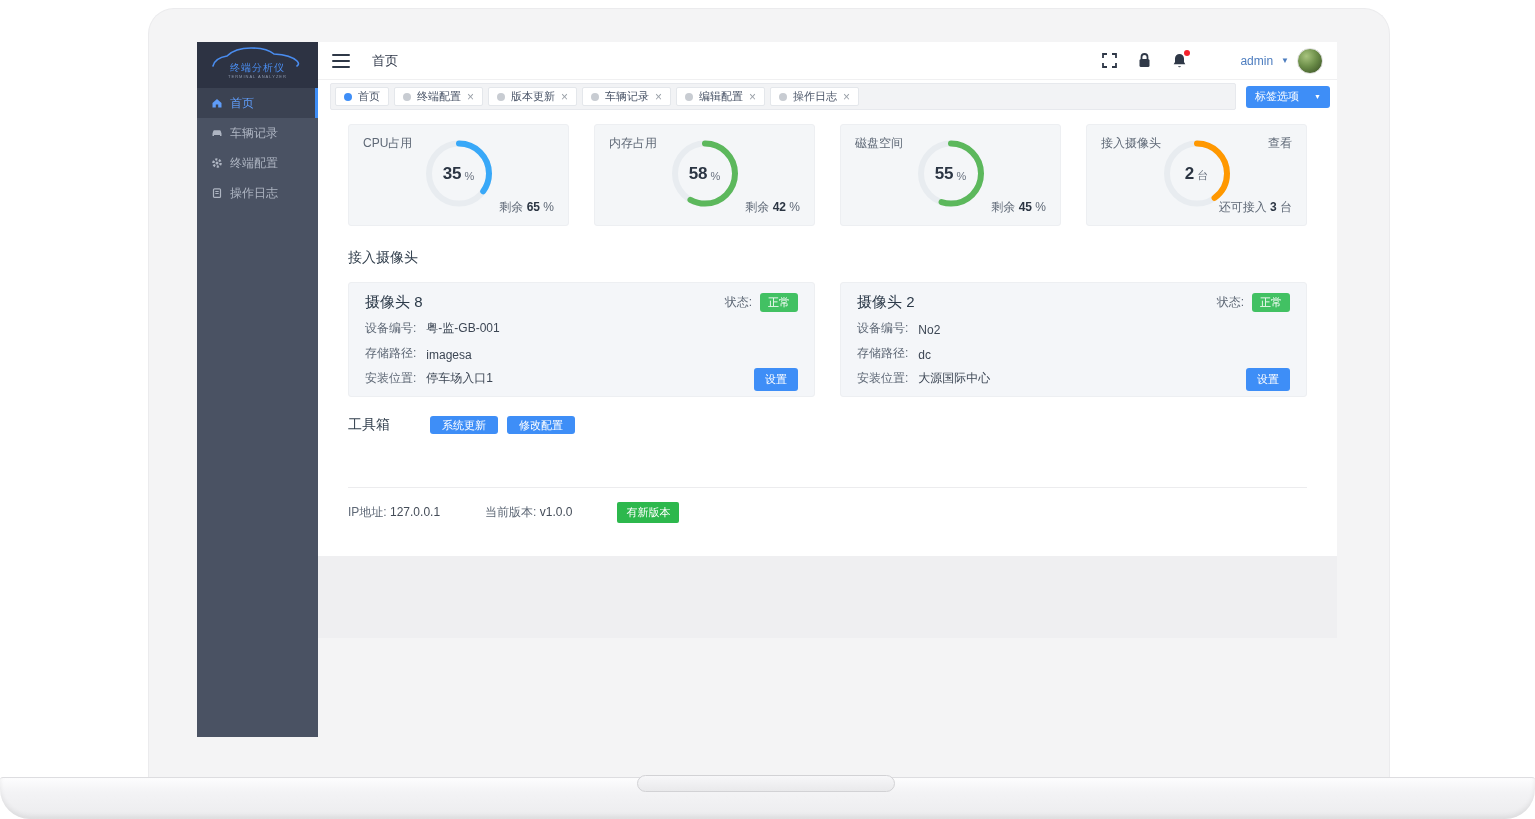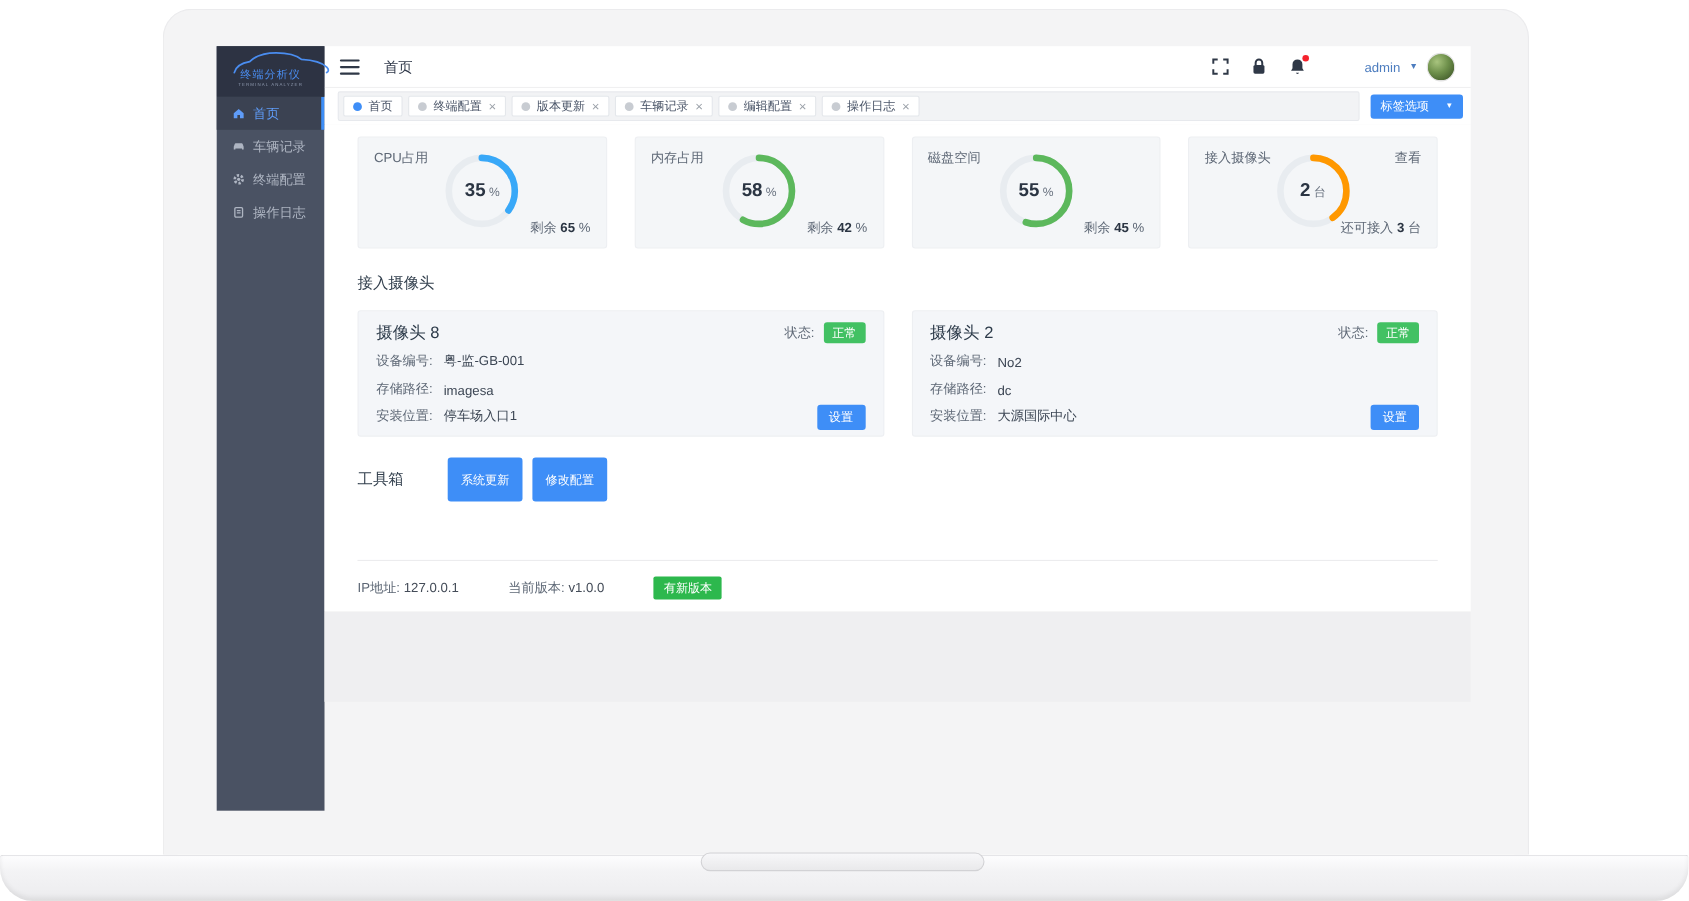--- a/index.html
+++ b/index.html
@@ -15,21 +15,21 @@
     border-top:1px solid #dddde0; border-radius:3px 3px 30px 30px;
     box-shadow:inset 0 -3px 5px rgba(0,0,0,.07); }
   .laptop-hinge { position:absolute; left:637px; top:775px; width:258px; height:17px;
     background:linear-gradient(180deg,#f7f7f9,#e9e9eb);
     border:1px solid #d2d2d5; border-radius:9px; }
 
   
   .app { position:absolute; left:197px; top:42px; width:1140px; height:695px; display:flex; }
 
   
-  .sidebar { width:98px; background:#4a5263; flex-shrink:0; display:flex; flex-direction:column; }
+  .sidebar { width:121px; background:#4a5263; flex-shrink:0; display:flex; flex-direction:column; }
   .logo { height:46px; background:#2d3343; position:relative; }
   .logo svg { position:absolute; left:10px; top:3px; }
   .logo-text { position:absolute; left:0; right:0; top:19px; text-align:center;
     color:#4a8df0; font-size:10px; letter-spacing:1px; }
   .logo-sub { position:absolute; left:0; right:0; top:32px; text-align:center;
     color:#8d98ad; font-size:4px; letter-spacing:1px; }
   .menu { padding-top:0; }
   .menu-item { height:30px; display:flex; align-items:center; padding-left:14px;
     color:#aeb5c2; font-size:12px; cursor:pointer; }
   .menu-item .mi-icon { width:12px; height:12px; margin-right:7px; flex-shrink:0; }
@@ -101,21 +101,21 @@
   .cam-field { margin-top:8px; font-size:12px; color:#5e6876; display:flex; align-items:flex-end; }
   .cam-field .fval { color:#3c4654; margin-left:10px; }
   .cam-last { position:relative; }
   .btn-settings { position:absolute; right:0; bottom:-4px; background:#3e8ef7; color:#fff;
     font-size:11px; border:none; border-radius:3px; padding:4px 11px; cursor:pointer; }
 
   .toolbox { margin-top:19px; display:flex; align-items:center; }
   .toolbox-title { font-size:14px; color:#33404e; }
   .toolbox-btns { margin-left:40px; display:flex; gap:9px; }
   .btn-blue { background:#3e8ef7; color:#fff; font-size:11px; border:none; border-radius:3px;
-    height:40px; padding:0 12px; cursor:pointer; }
+    height:18px; padding:0 12px; cursor:pointer; }
 
   .divider { margin-top:53px; border-top:1px solid #ececee; }
   .footer-row { display:flex; align-items:center; padding-top:14px; font-size:12px; color:#5e6876; }
   .footer-item { margin-right:45px; }
   .footer-item .fv { color:#444c58; }
   .badge-newver { background:#2db84d; color:#fff; font-size:11px; padding:3px 9px;
     border-radius:2px; cursor:pointer; }
 </style>
 </head>
 <body>

